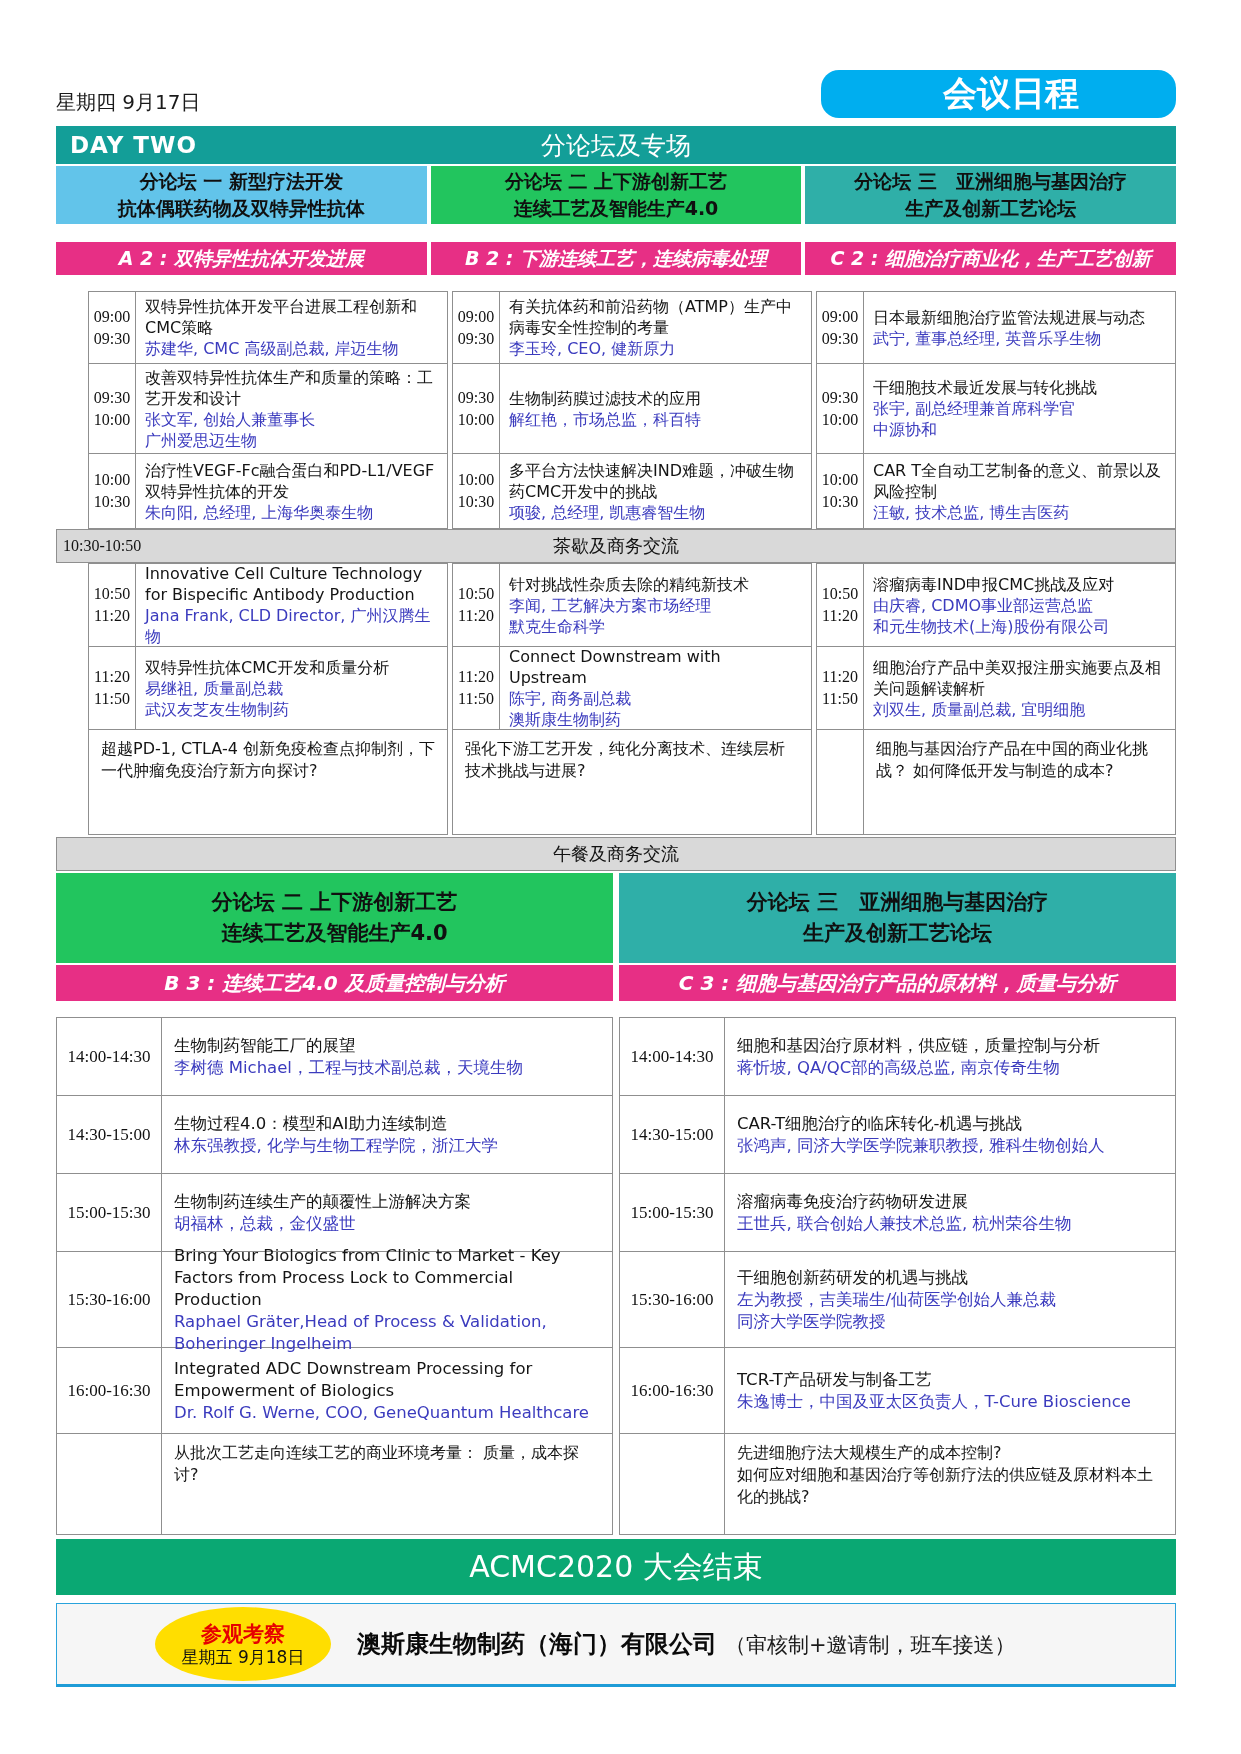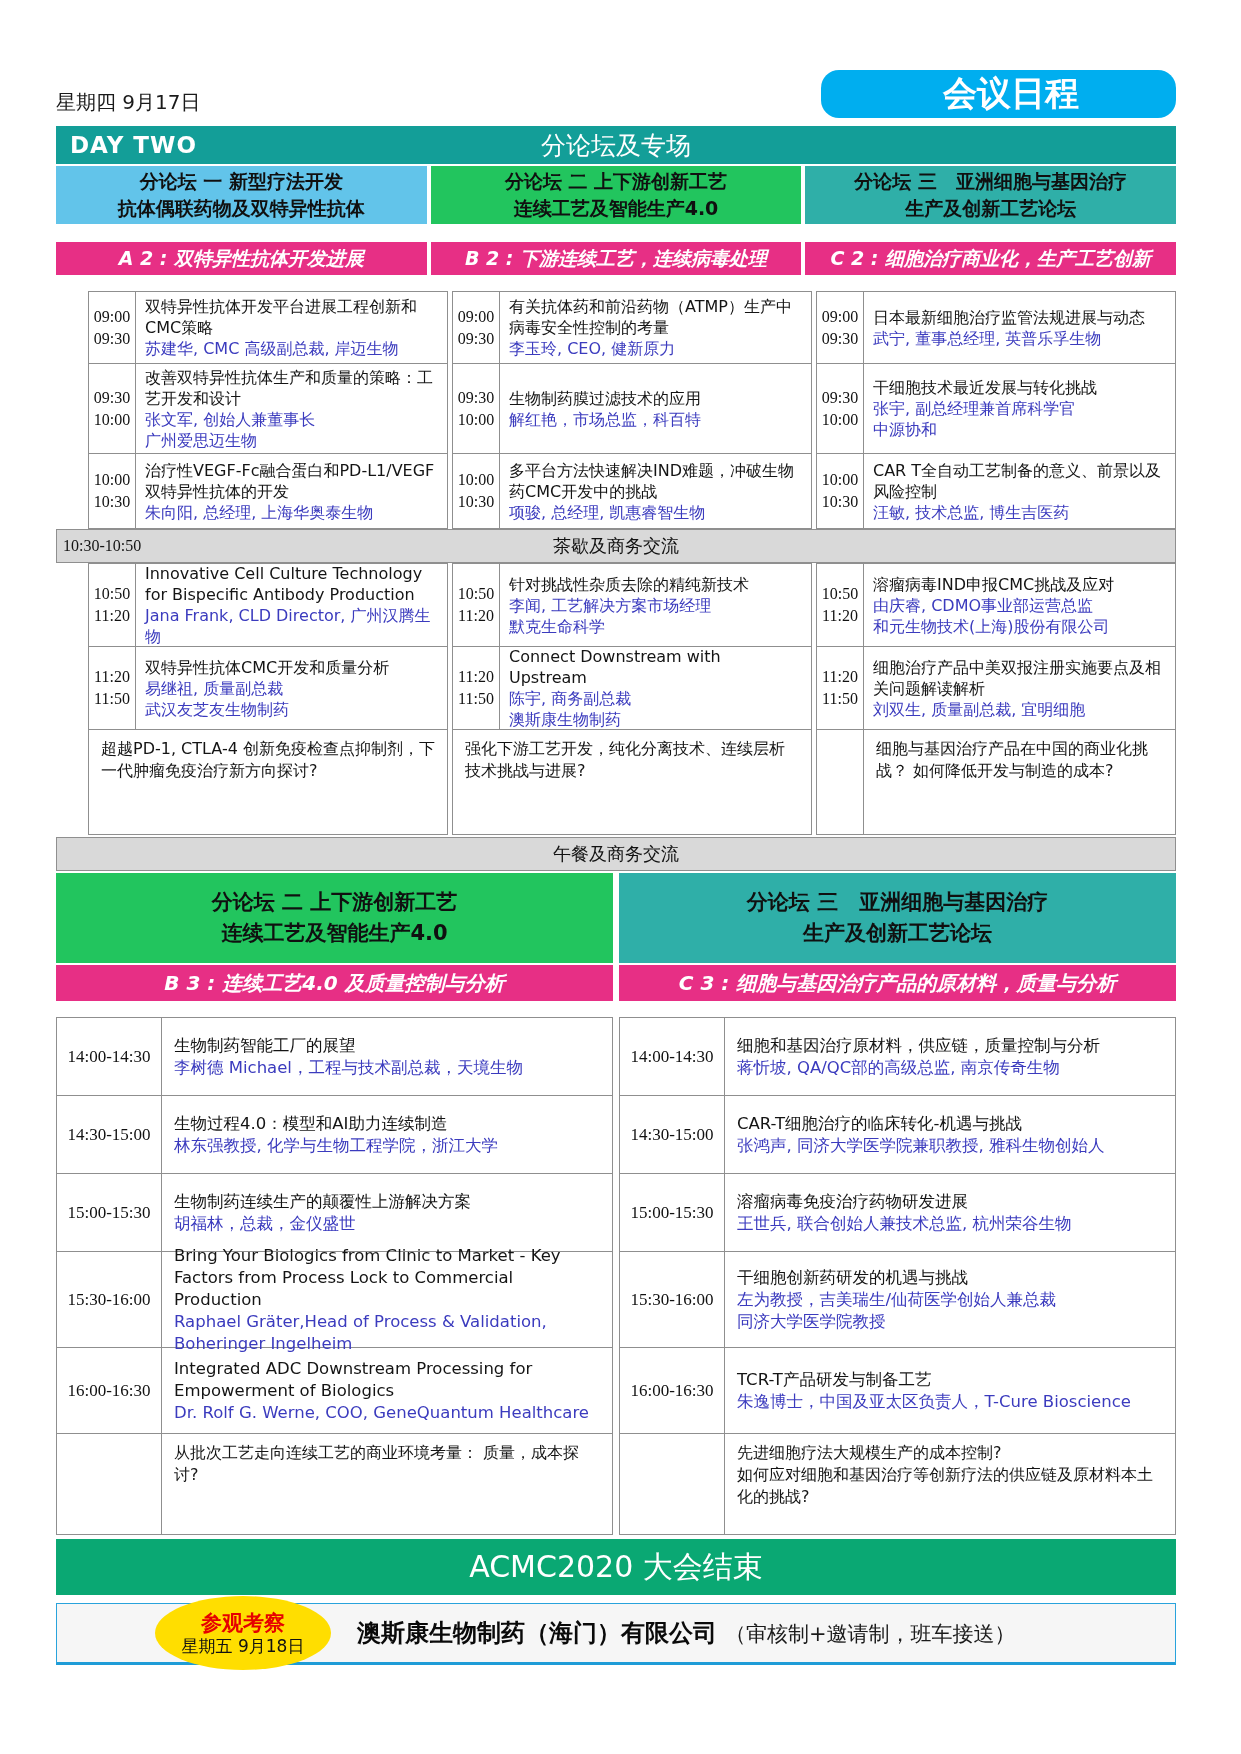--- a/index.html
+++ b/index.html
@@ -59,21 +59,21 @@
        font-family:"Liberation Serif","DejaVu Serif",serif;font-size:17px;color:#111;}
   .ct2{flex:1;padding:8px 12px;display:flex;flex-direction:column;justify-content:center;box-sizing:border-box;}
   .ti2{font-size:16.5px;line-height:22px;color:#141414;}
   .sp2{font-size:16.5px;line-height:22px;color:#3B3BBE;}
   .ah78{height:78px;}.ah96{height:96px;}.ah86{height:86px;}.ah100{height:100px;}
   .disc2{padding:8px 12px;font-size:16px;line-height:22px;color:#141414;display:flex;flex-direction:column;justify-content:flex-start;}
   
   .closing{margin-top:4px;height:56px;background:#0AA873;color:#fff;font-weight:normal;font-size:30px;
            display:flex;align-items:center;justify-content:center;}
   
-  .visit{margin-top:8px;height:62px;background:#F6F6F6;border:1px solid #29A3DC;border-bottom:3px solid #1E9CD7;
+  .visit{margin-top:8px;height:84px;background:#F6F6F6;border:1px solid #29A3DC;border-bottom:3px solid #1E9CD7;
          display:flex;align-items:center;box-sizing:border-box;}
   .vcircle{width:176px;height:74px;border-radius:50%;background:#FFDE00;margin-left:98px;flex:none;
            display:flex;flex-direction:column;align-items:center;justify-content:center;}
   .vc1{color:#E60000;font-weight:bold;font-size:21px;line-height:25px;}
   .vc2{color:#111;font-size:17px;line-height:20px;}
   .vtext{margin-left:26px;display:flex;align-items:baseline;gap:8px;white-space:nowrap;}
   .vcompany{font-weight:bold;font-size:24px;color:#0a0a0a;}
   .vnote{font-size:21px;color:#1a1a1a;}
 </style>
 </head>

